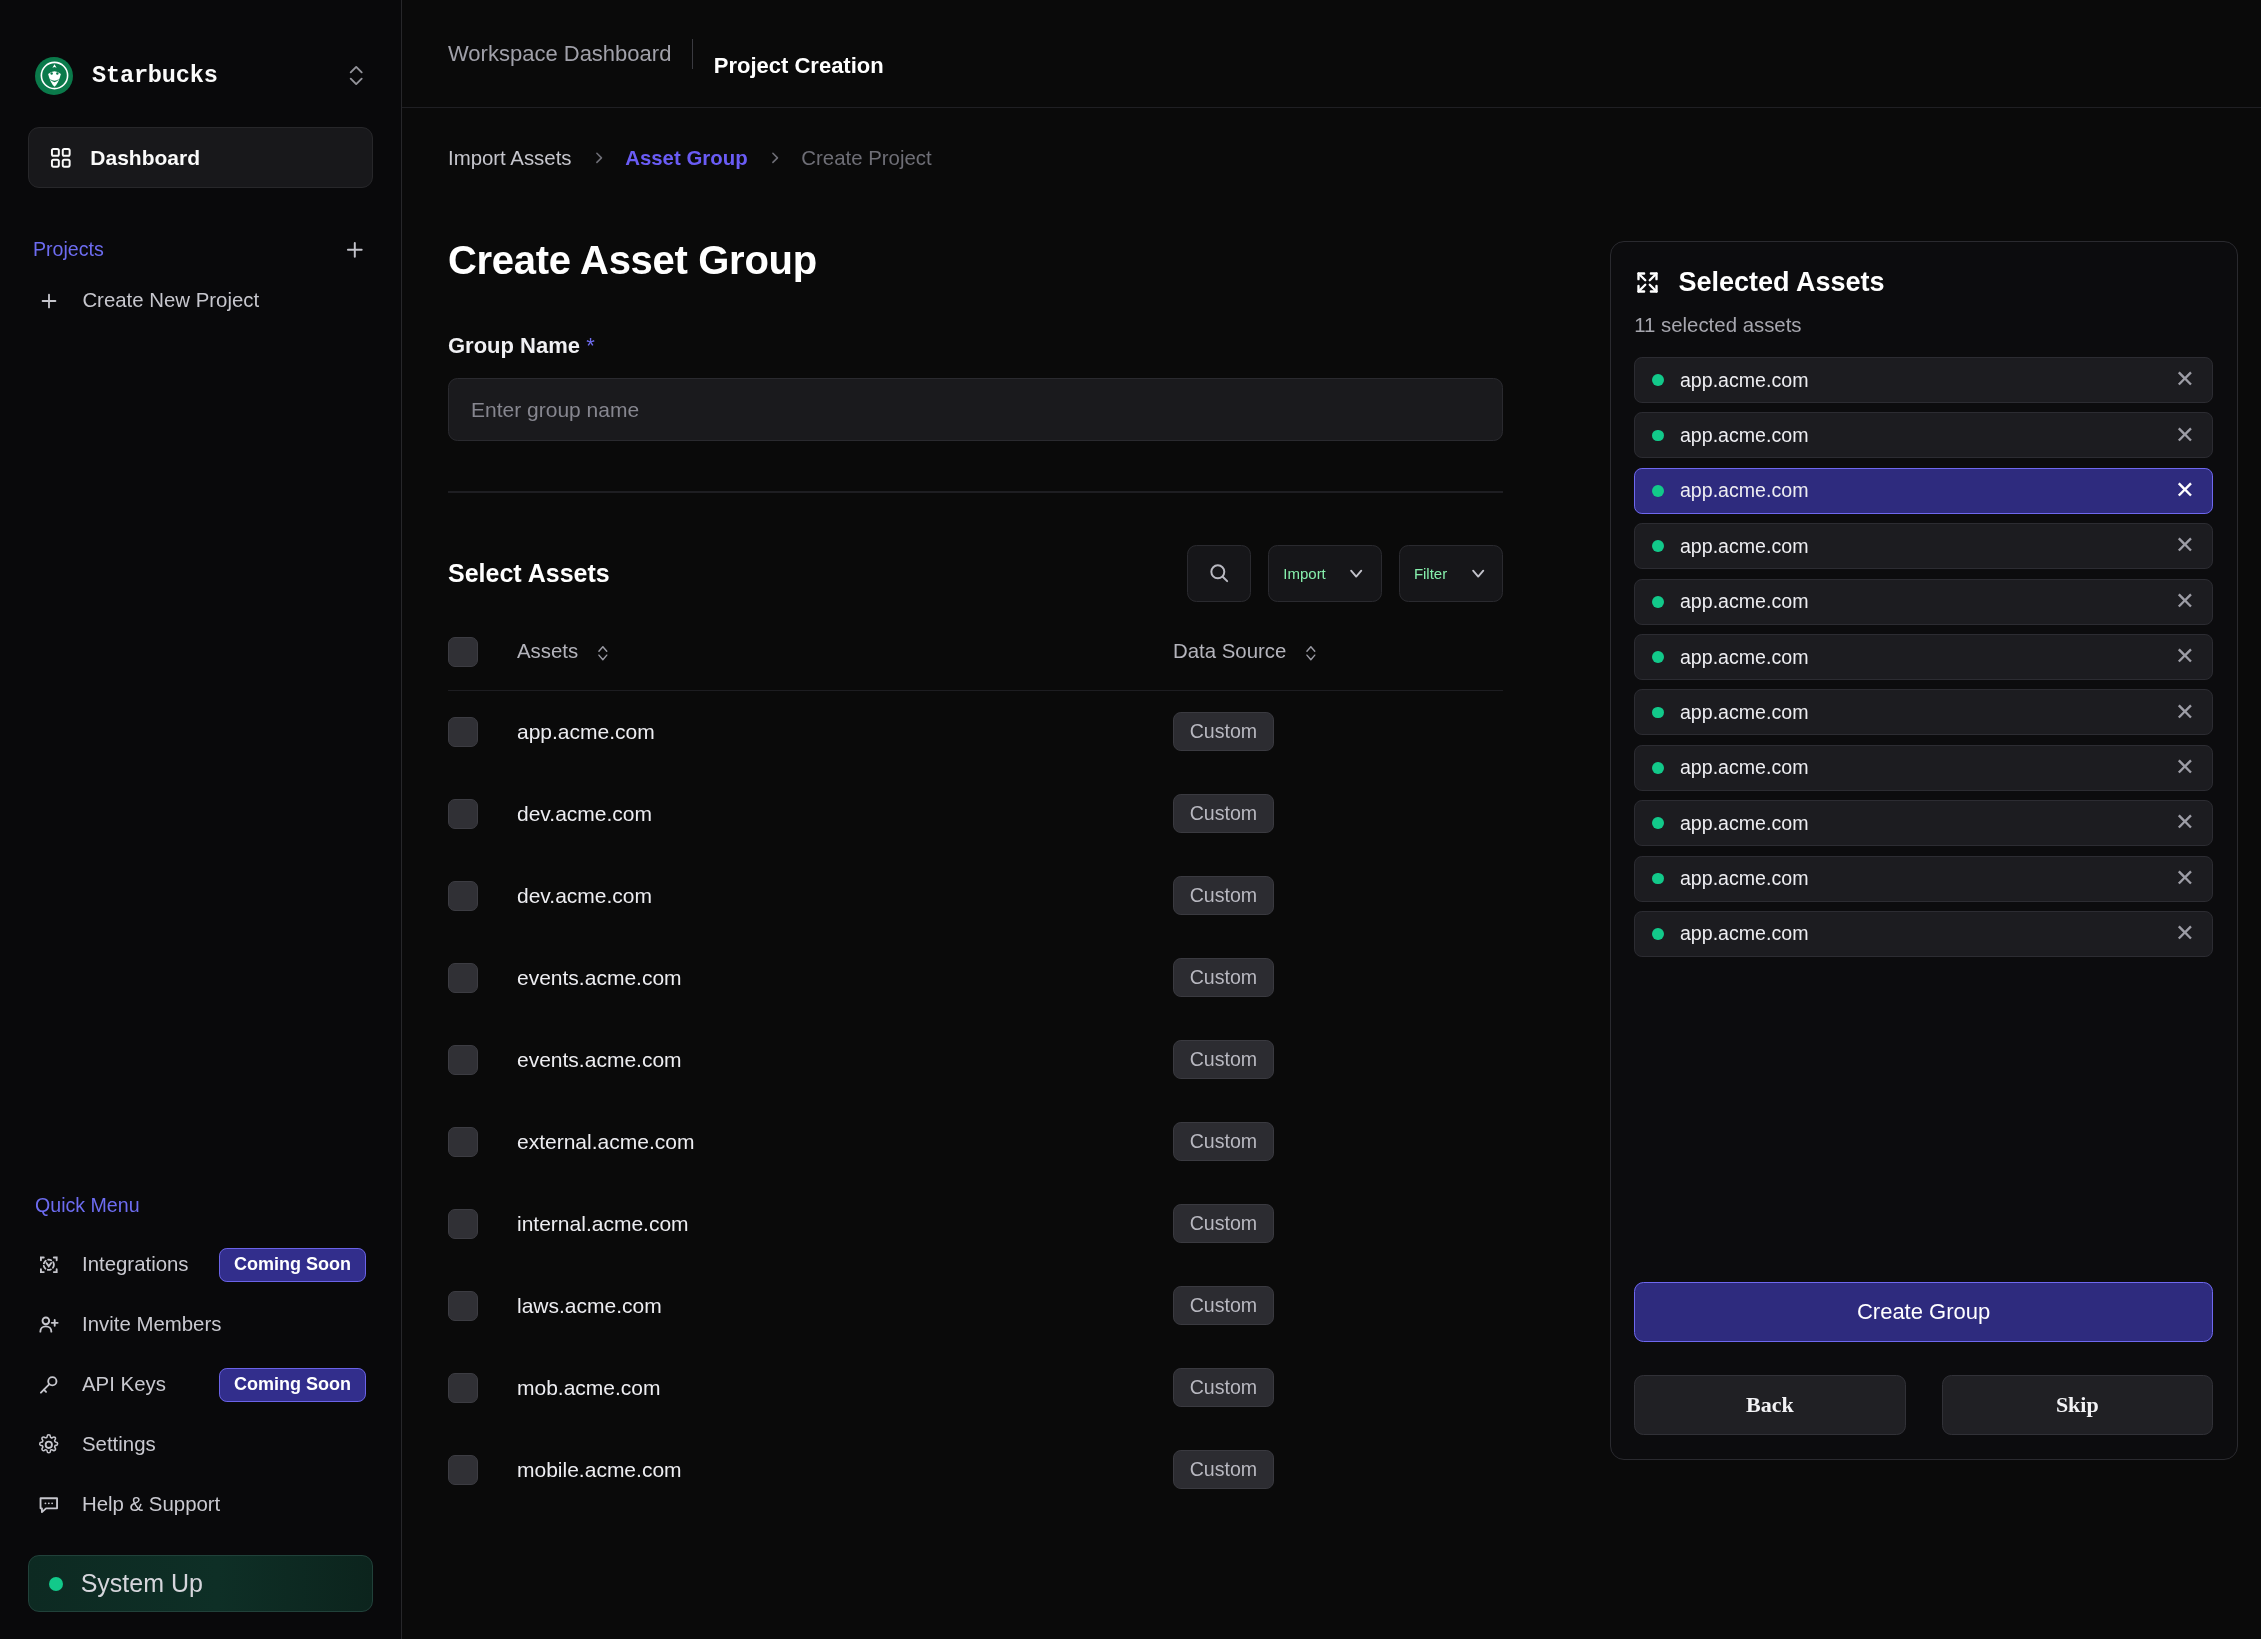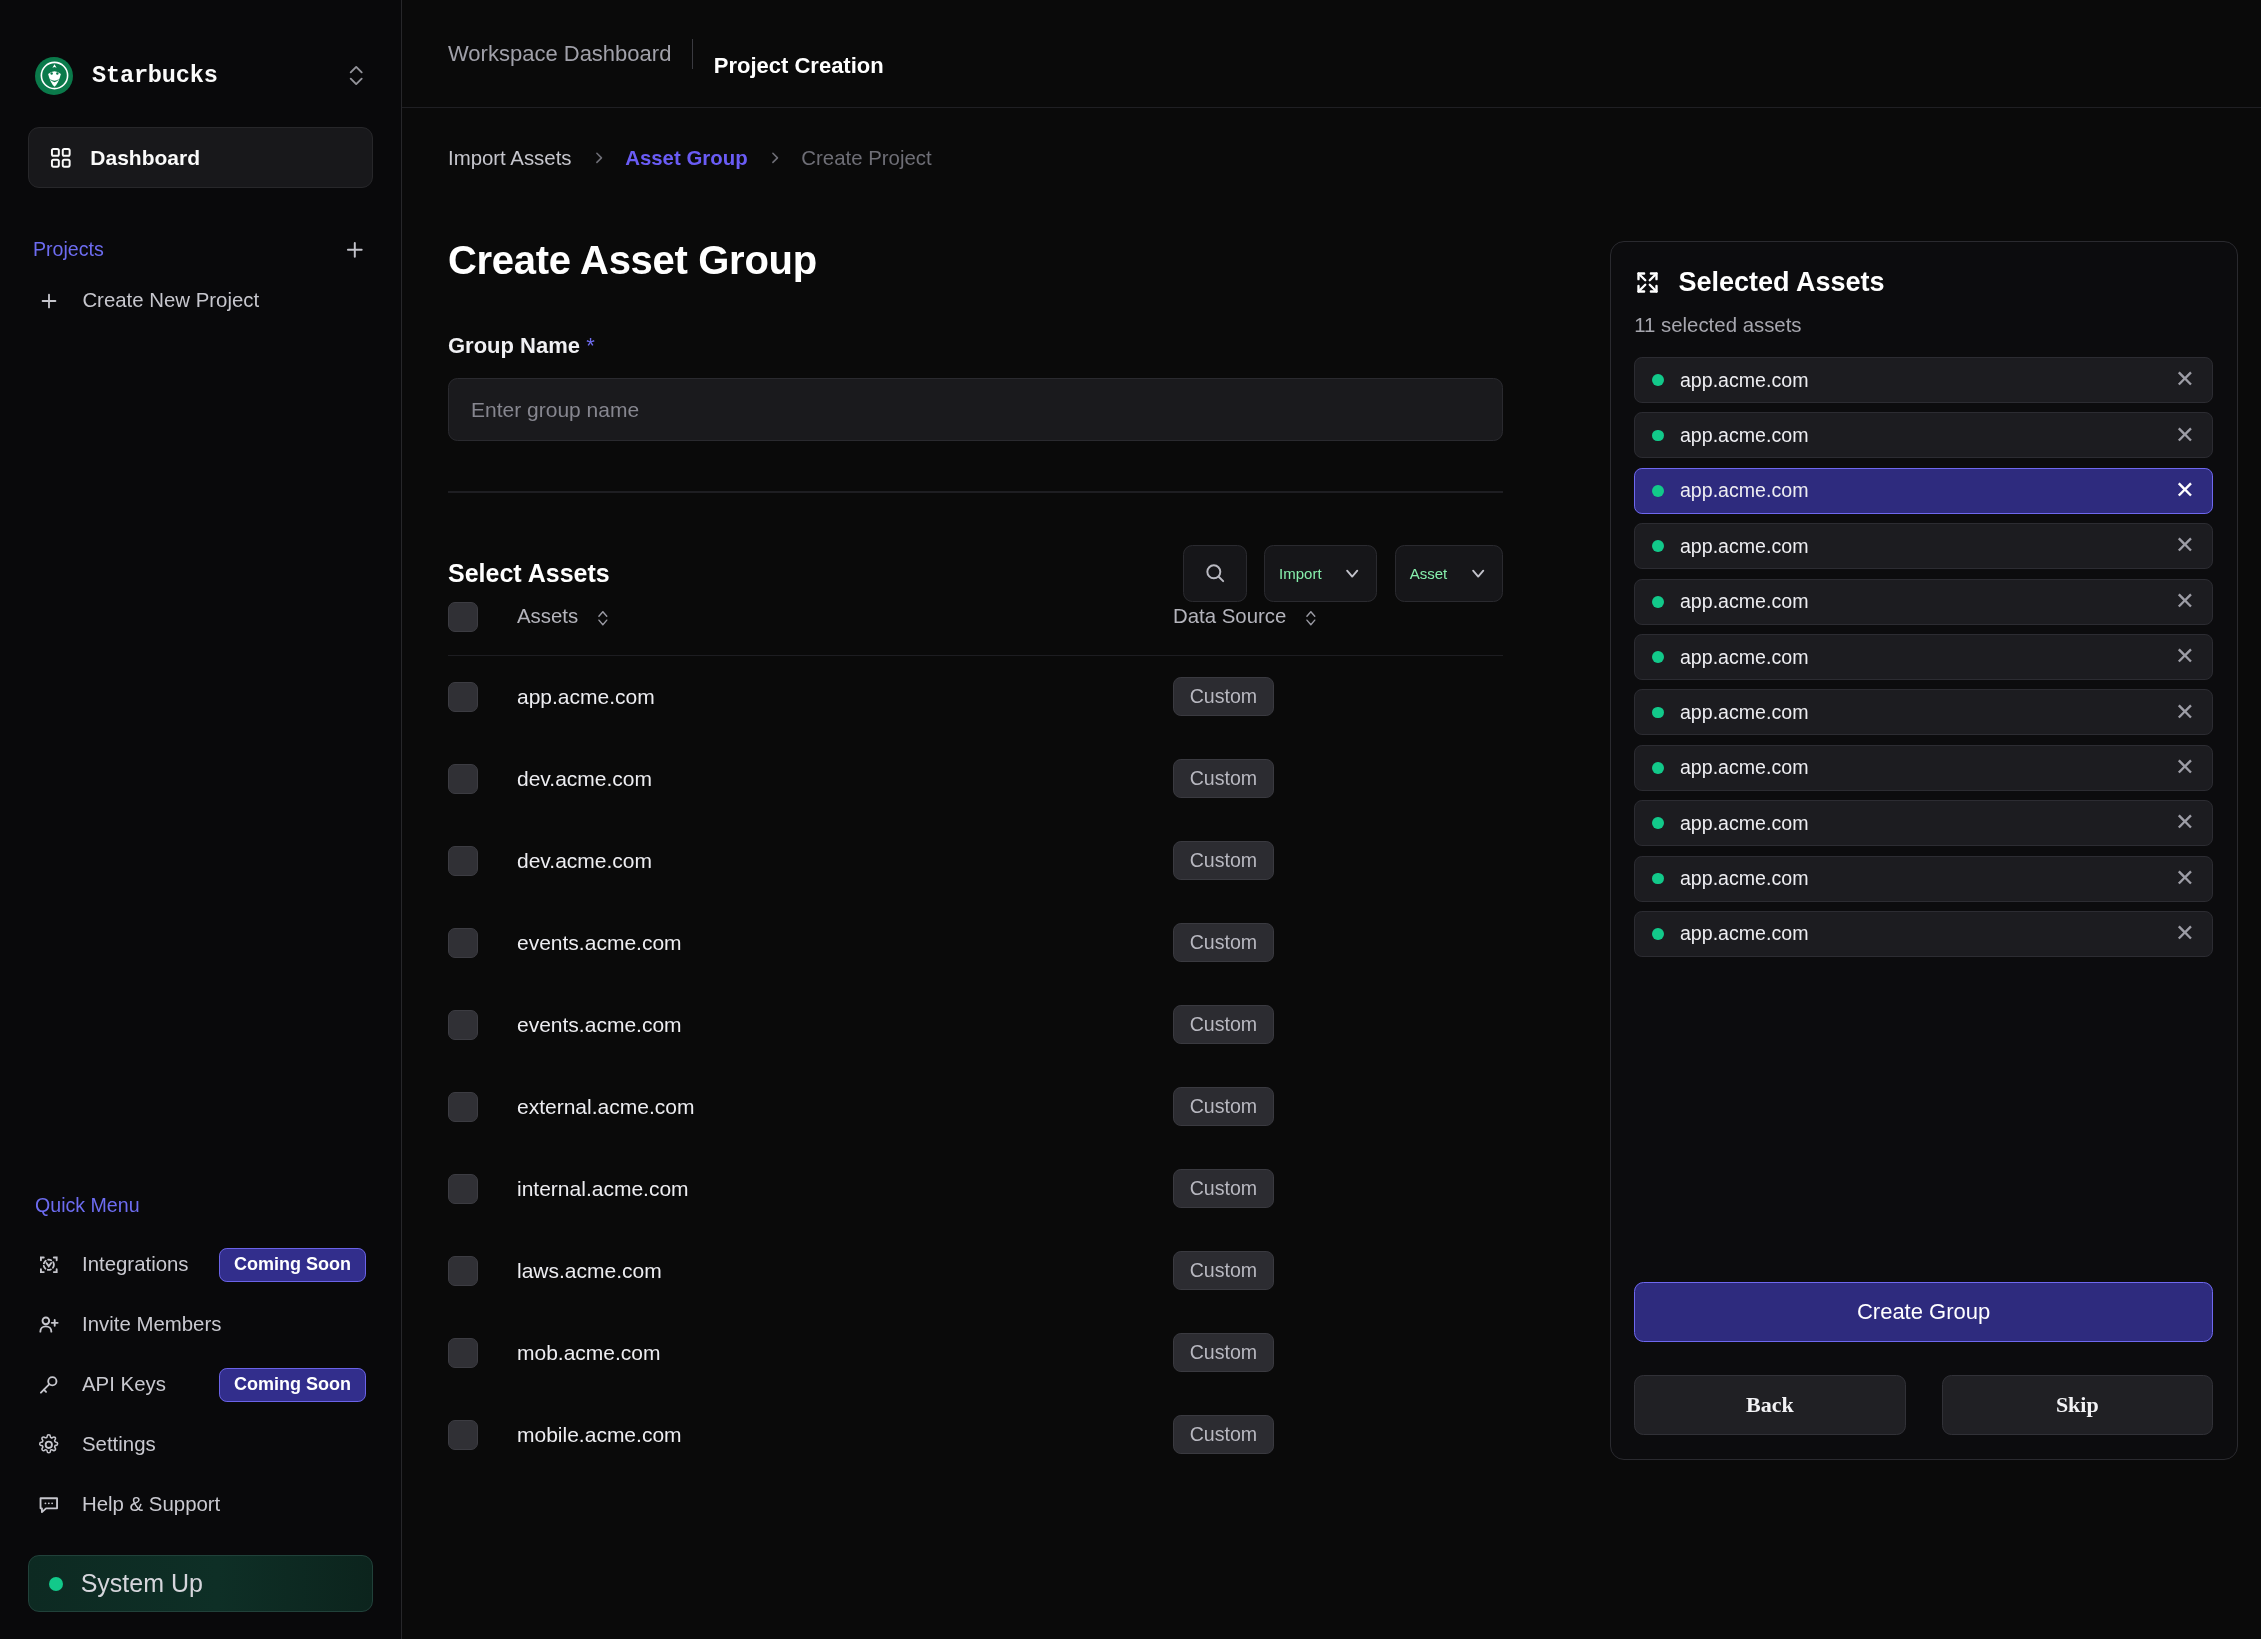--- a/index.html
+++ b/index.html
@@ -143,21 +143,21 @@
     display: flex; align-items: center; justify-content: center;
     color: #b9b9c1;
   }
   .drop-btn {
     height: 57px; border-radius: 9.4px;
     background: #161619; border: 1.6px solid #2a2a2f;
     display: flex; align-items: center; gap: 20.4px;
     padding: 0 14px; color: #86efac; font-size: 15px;
   }
 
-  table.assets { width: 1055px; border-collapse: collapse; }
+  table.assets { width: 1055px; margin-top: 35px; border-collapse: collapse; }
   table.assets th {
     text-align: left; padding: 0 0 23.6px 0;
     font-size: 20.4px; font-weight: 400; color: #b4b4bc;
   }
   table.assets thead tr { border-bottom: 1.6px solid #1d1d21; }
   table.assets td { padding: 0; height: 82px; vertical-align: middle; }
   .cbx {
     width: 30px; height: 30px; border-radius: 7px;
     background: #303035; border: 1.6px solid #3c3c42; display:block;
   }
@@ -392,21 +392,21 @@
             </button>
             <button class="drop-btn">
               <span>Import</span>
               <span>
                 <svg width="20.4" height="20.4" viewBox="0 0 24 24" fill="none" stroke="#c2c2ca" stroke-width="2.2" stroke-linecap="round" stroke-linejoin="round">
                     <polyline points="6,9 12,16 18,9"></polyline>
                   </svg>
               </span>
             </button>
             <button class="drop-btn">
-              <span>Asset</span>
+              <span>Filter</span>
               <span>
                 <svg width="20.4" height="20.4" viewBox="0 0 24 24" fill="none" stroke="#c2c2ca" stroke-width="2.2" stroke-linecap="round" stroke-linejoin="round">
                     <polyline points="6,9 12,16 18,9"></polyline>
                   </svg>
               </span>
             </button>
           </div>
         </div>
 
         <table class="assets">

